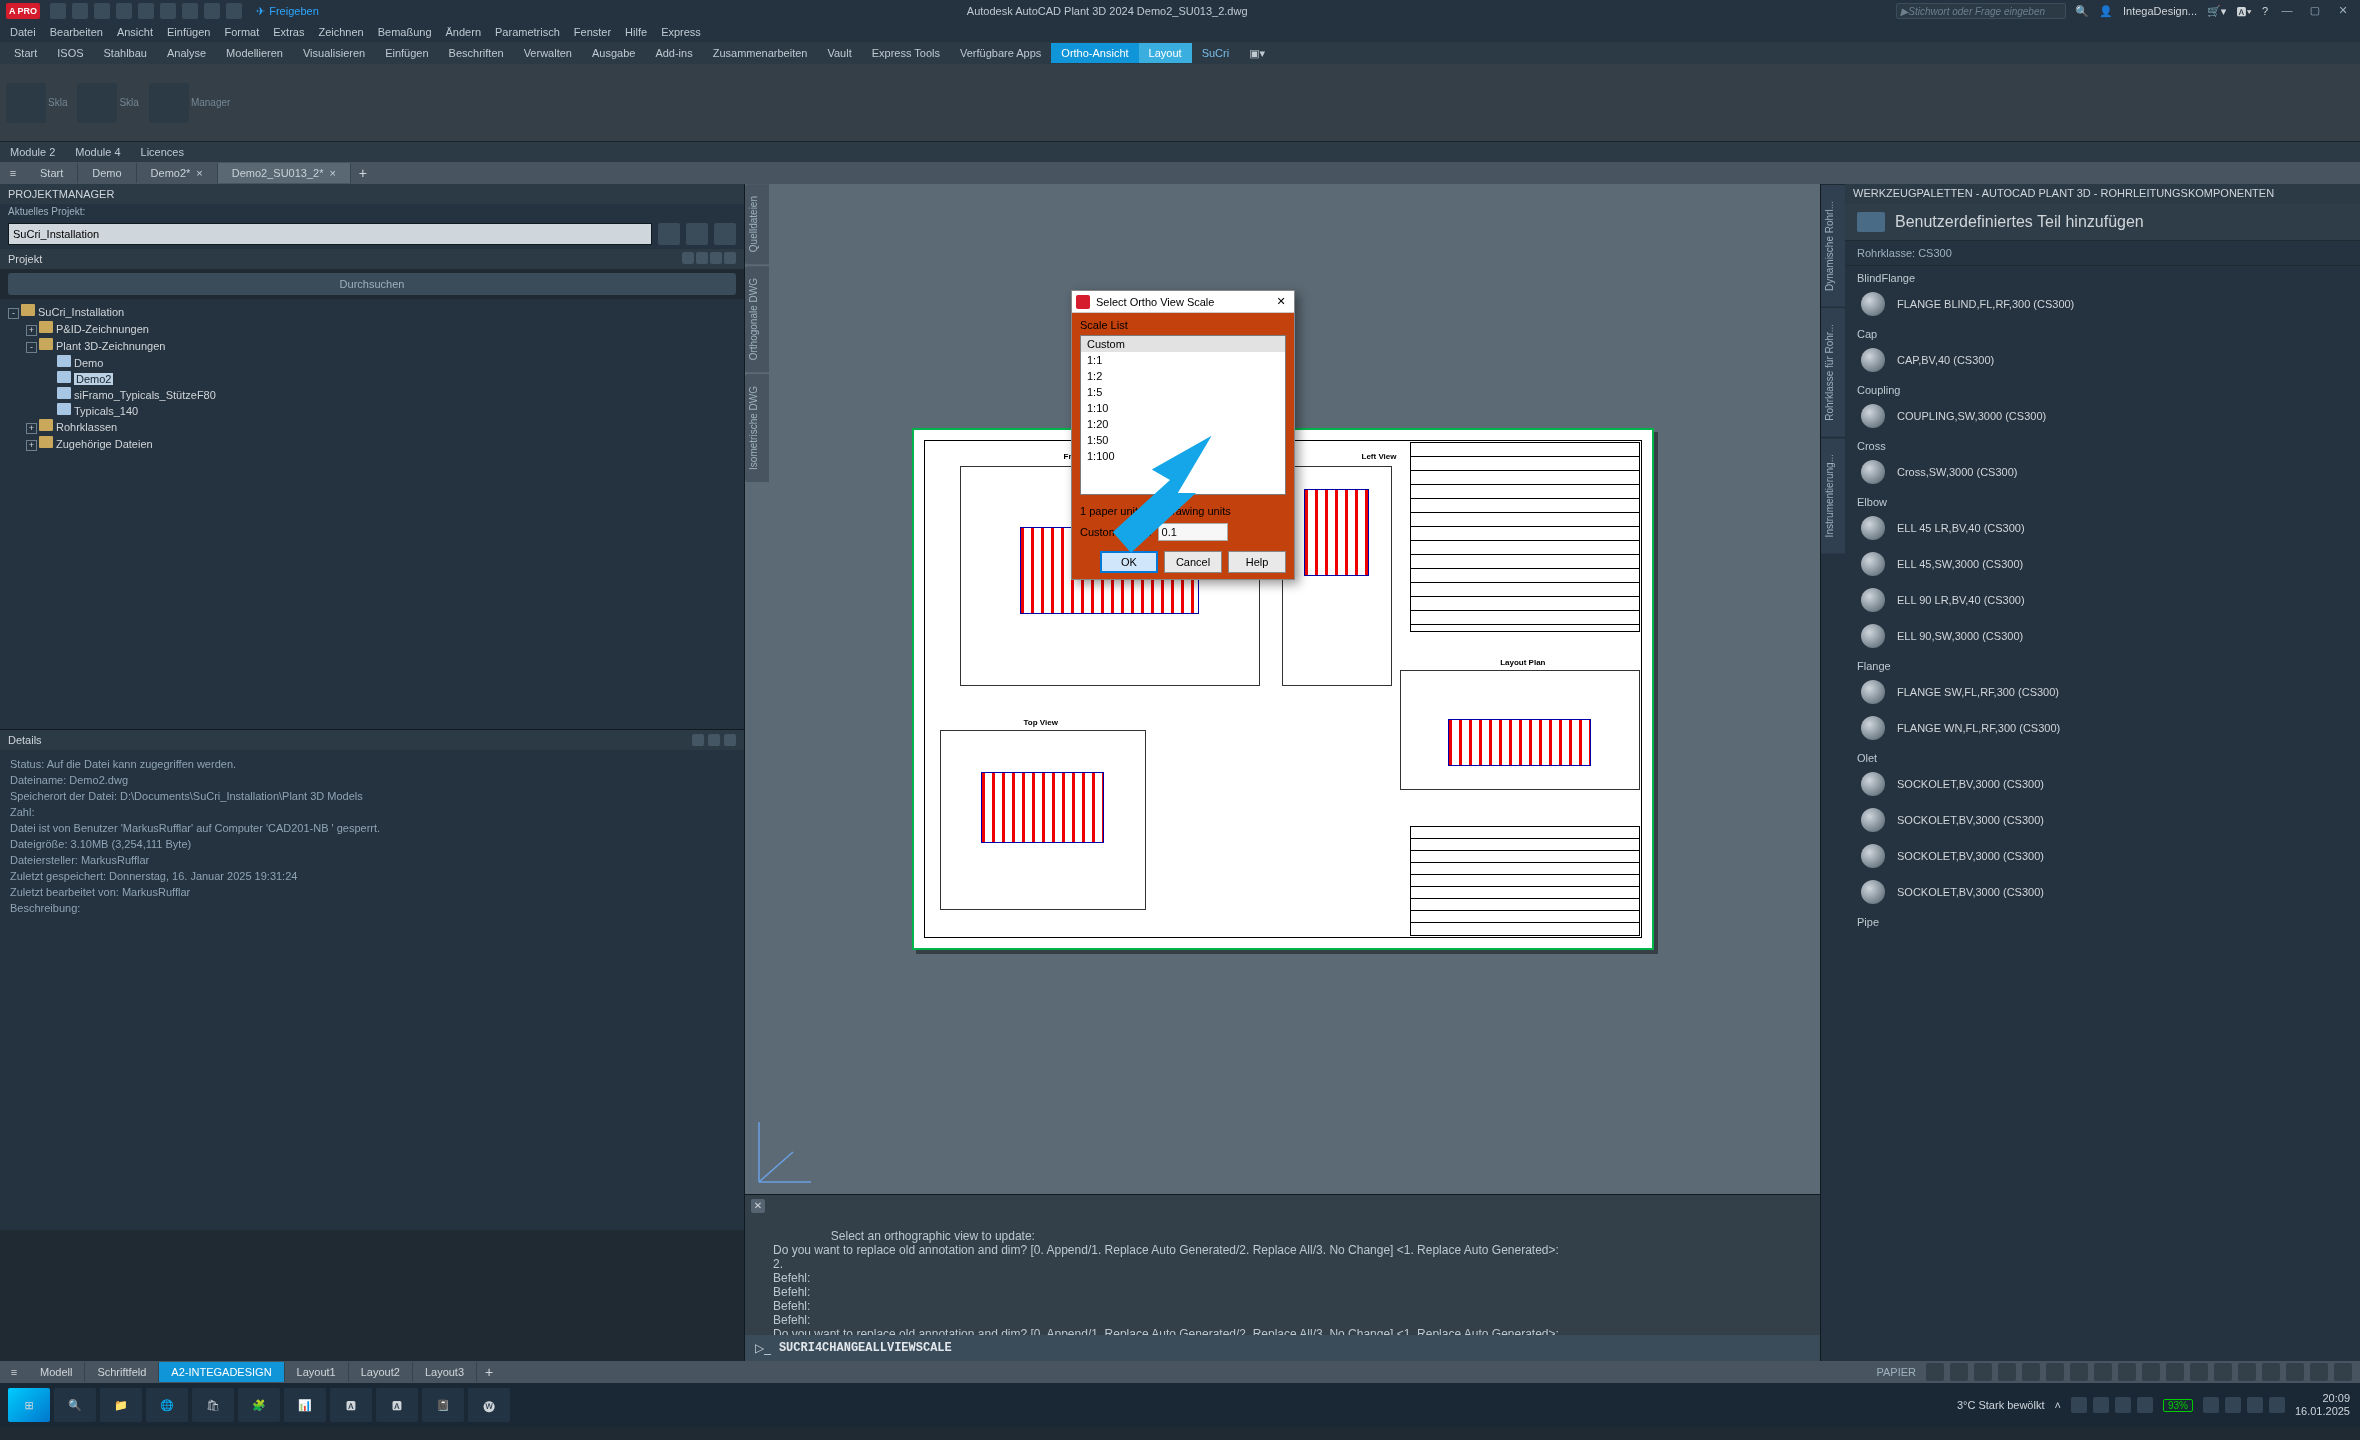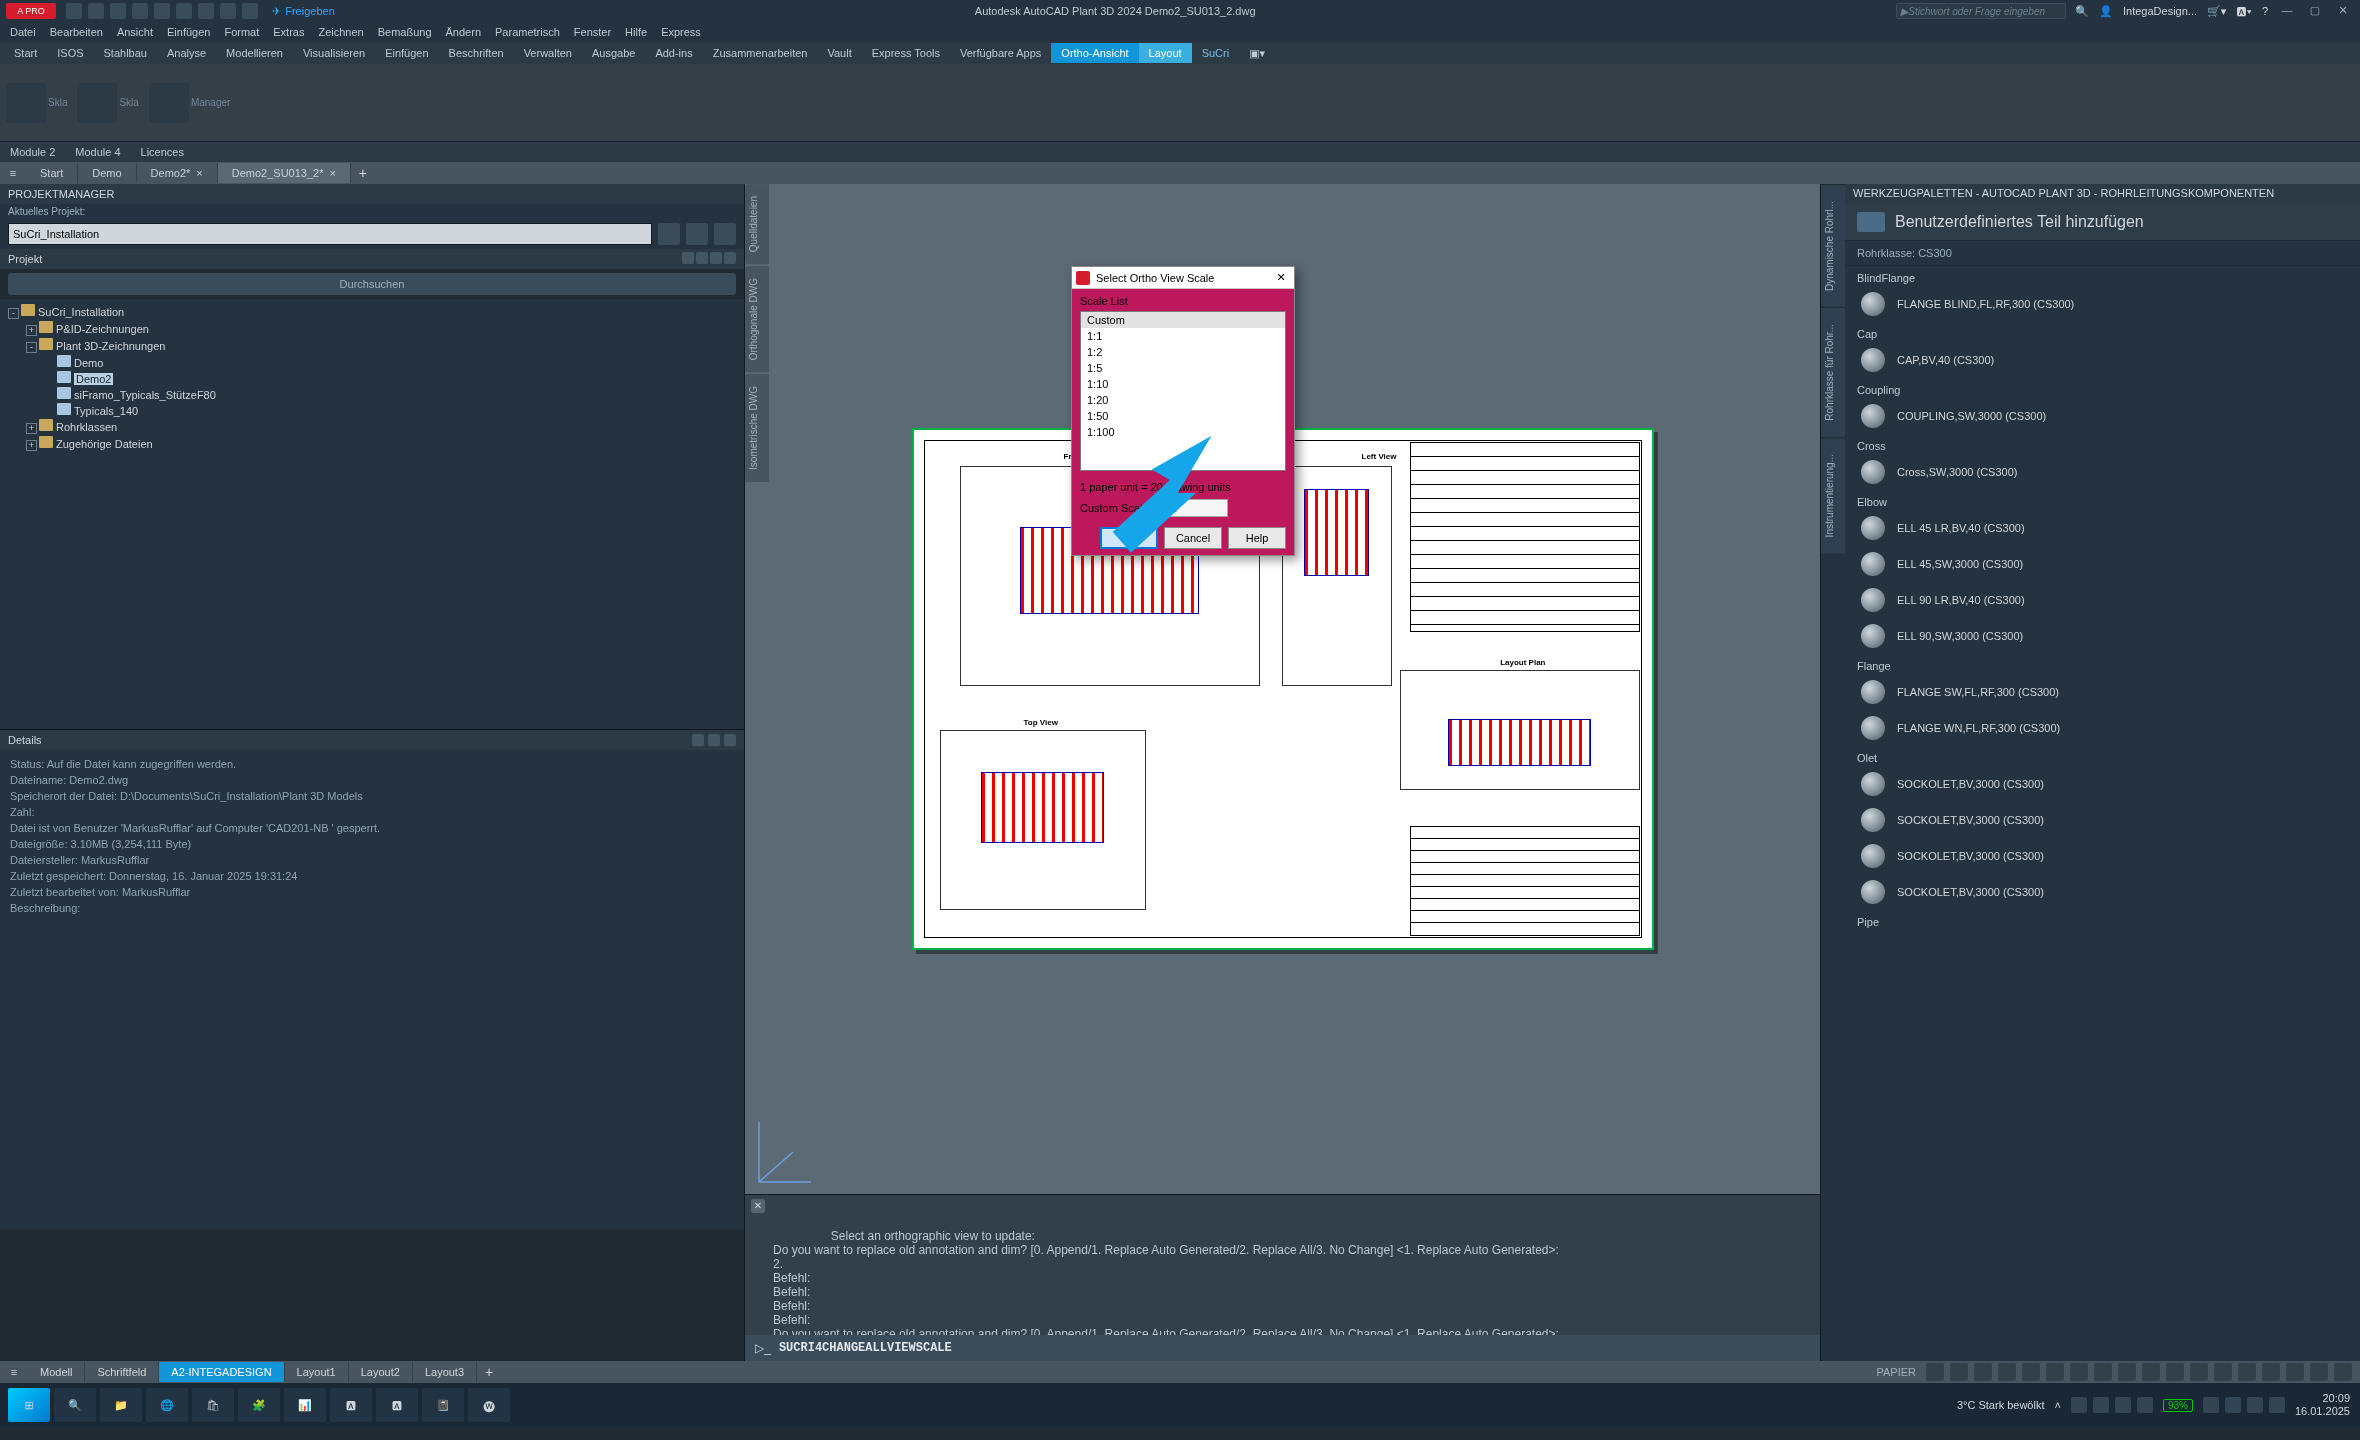--- a/index.html
+++ b/index.html
@@ -1,20 +1,20 @@
 <!DOCTYPE html>
 <html><head>
 <meta charset="utf-8">
 <style>
 * { margin: 0; padding: 0; box-sizing: border-box; font-family: "Segoe UI", Arial, sans-serif; user-select: none; }
 html, body { width: 2360px; height: 1440px; overflow: hidden; background: #1f2a33; color: #d0d5d9; }
 
 
 #title-bar { height: 22px; background: #253340; display: flex; align-items: center; font-size: 11px; }
-#title-bar .logo { width: 50px; height: 16px; background: #d41c2c; color: #fff; font-weight: normal; font-size: 9px; display: flex; align-items: center; justify-content: center; margin: 0 6px; border-radius: 2px; }
+#title-bar .logo { width: 34px; height: 16px; background: #d41c2c; color: #fff; font-weight: bold; font-size: 9px; display: flex; align-items: center; justify-content: center; margin: 0 6px; border-radius: 2px; }
 #title-bar .qat { display: flex; gap: 6px; margin-left: 4px; }
 #title-bar .qat .qi { width: 16px; height: 16px; background: #3a4b59; border-radius: 2px; }
 #title-bar .share { color: #2ea6ff; margin-left: 14px; display:flex; align-items:center; gap:4px;}
 #title-bar .center { flex: 1; text-align: center; color: #bfc9d1; }
 #title-bar .right { display: flex; align-items: center; gap: 10px; margin-right: 8px; }
 #title-bar .search { width: 170px; height: 16px; background: #2c3a46; border: 1px solid #3b4d5c; border-radius: 2px; font-size: 10px; color: #6e7f8d; display:flex; align-items:center; padding:0 4px; font-style: italic;}
 #title-bar .wbtn { width: 18px; height: 14px; color: #9fb0bd; text-align:center; font-size:11px;}
 
 
 #menu-bar { height: 20px; background: #253340; display: flex; align-items: center; font-size: 11px; padding-left: 10px; gap: 14px; color: #bfc9d1; }
@@ -90,21 +90,21 @@
 #ucs { position:absolute; left:10px; bottom:8px; width:60px; height:70px; }
 #ucs svg line{stroke:#6aa0e3; stroke-width:1.5;}
 #cmd-area { border-top:1px solid #121a21; background:#2c3a46;}
 #cmd-log { height: 140px; font-family: Consolas, monospace; font-size: 12px; color:#bcc7d0; padding:6px 28px; white-space:pre; overflow:hidden; position:relative; background:#334049;}
 #cmd-log .x{position:absolute; left:6px; top:4px; width:14px; height:14px; background:#556470; color:#cfd6dc; text-align:center; line-height:14px; font-size:10px; border-radius:2px;}
 #cmd-line { height:26px; background:#3a4b59; display:flex; align-items:center; font-family: Consolas, monospace; font-size:12px; padding:0 10px; gap:8px; color:#cfd6dc;}
 #cmd-line .chev{color:#cfd6dc;}
 #cmd-line .txt{font-weight:bold; color:#e2e7eb;font-family:Liberation Mono, monospace;}
 
 
-#dialog { position:absolute; left:326px; top:82px; width:224px; background:#be185d; border:1px solid #888; box-shadow:4px 4px 10px rgba(0,0,0,.4); font-size:11px; color:#000; z-index:10;}
+#dialog { position:absolute; left:326px; top:106px; width:224px; background:#c2410c; border:1px solid #888; box-shadow:4px 4px 10px rgba(0,0,0,.4); font-size:11px; color:#000; z-index:10;}
 #dialog .tbr{height:22px; background:#fff; display:flex; align-items:center; padding:0 4px; border-bottom:1px solid #ccc;}
 #dialog .tbr .aico{width:14px;height:14px;background:#d41c2c;border-radius:2px;margin-right:6px;}
 #dialog .tbr .tt{flex:1; font-size:11px;}
 #dialog .tbr .cl{width:18px;text-align:center; cursor:pointer;}
 #dialog .body{padding:6px 8px;}
 #dialog .lbl{font-size:11px; margin-bottom:4px;}
 #dialog .list{border:1px solid #7a7a7a; background:#fff; height:160px; overflow:hidden;}
 #dialog .list .it{padding:2px 6px; cursor:pointer;}
 #dialog .list .it.sel{background:#e2e2e2;} 
 #dialog .pu{margin:10px 0 6px; font-size:11px;}

